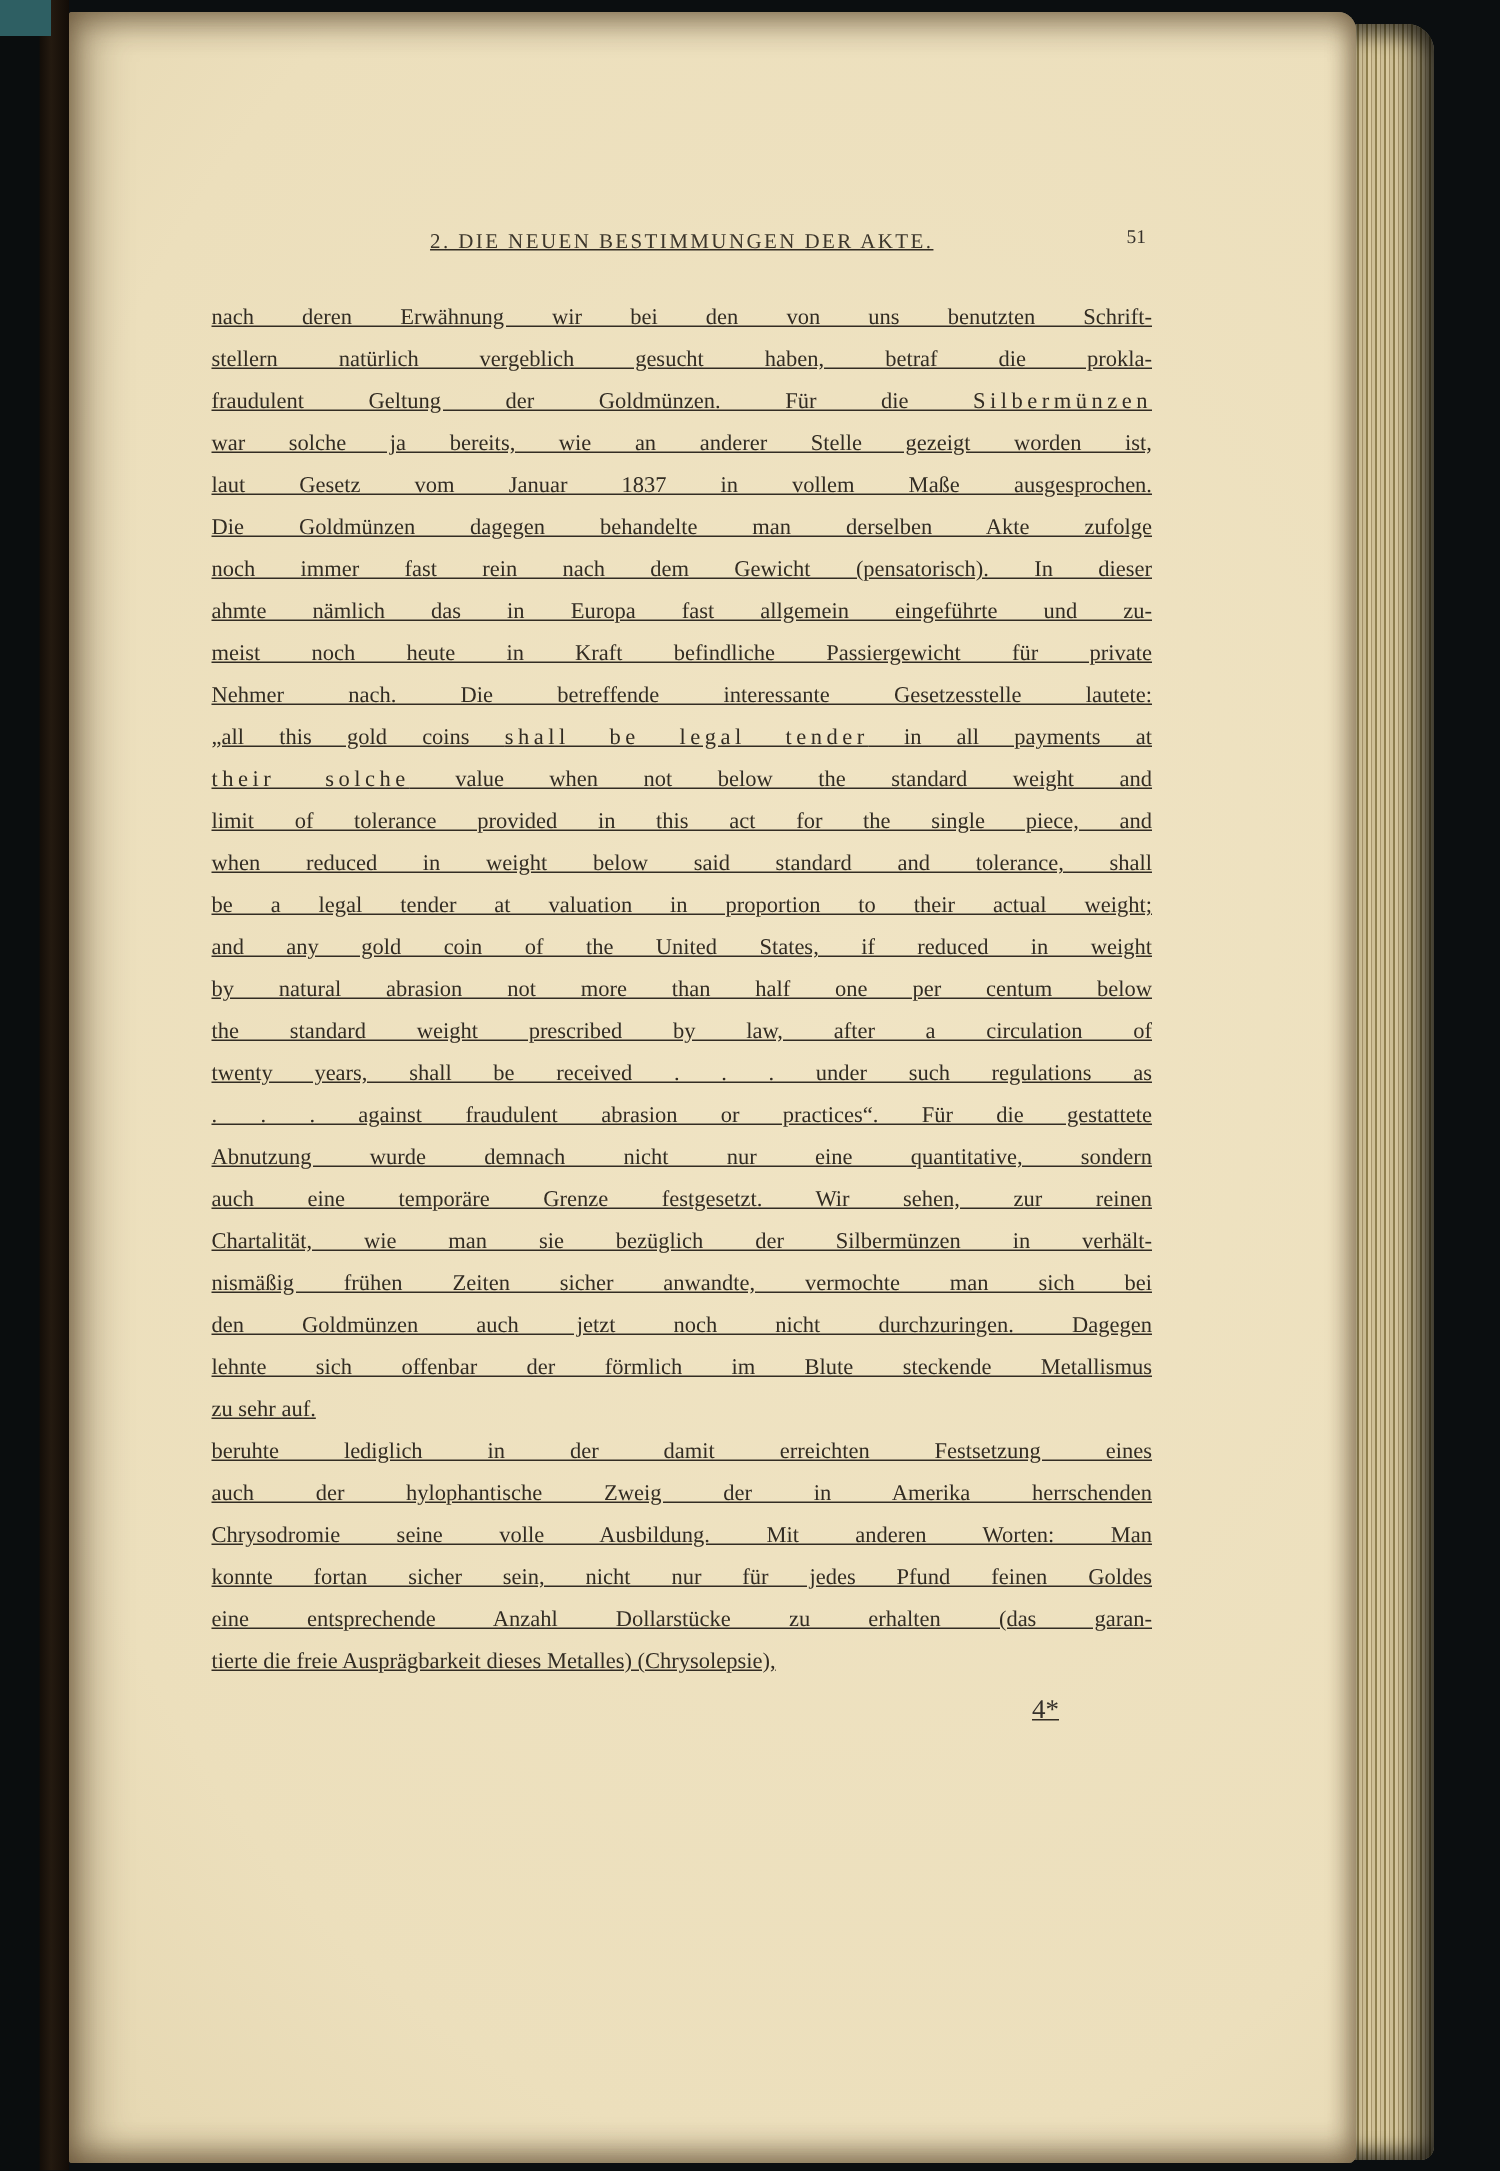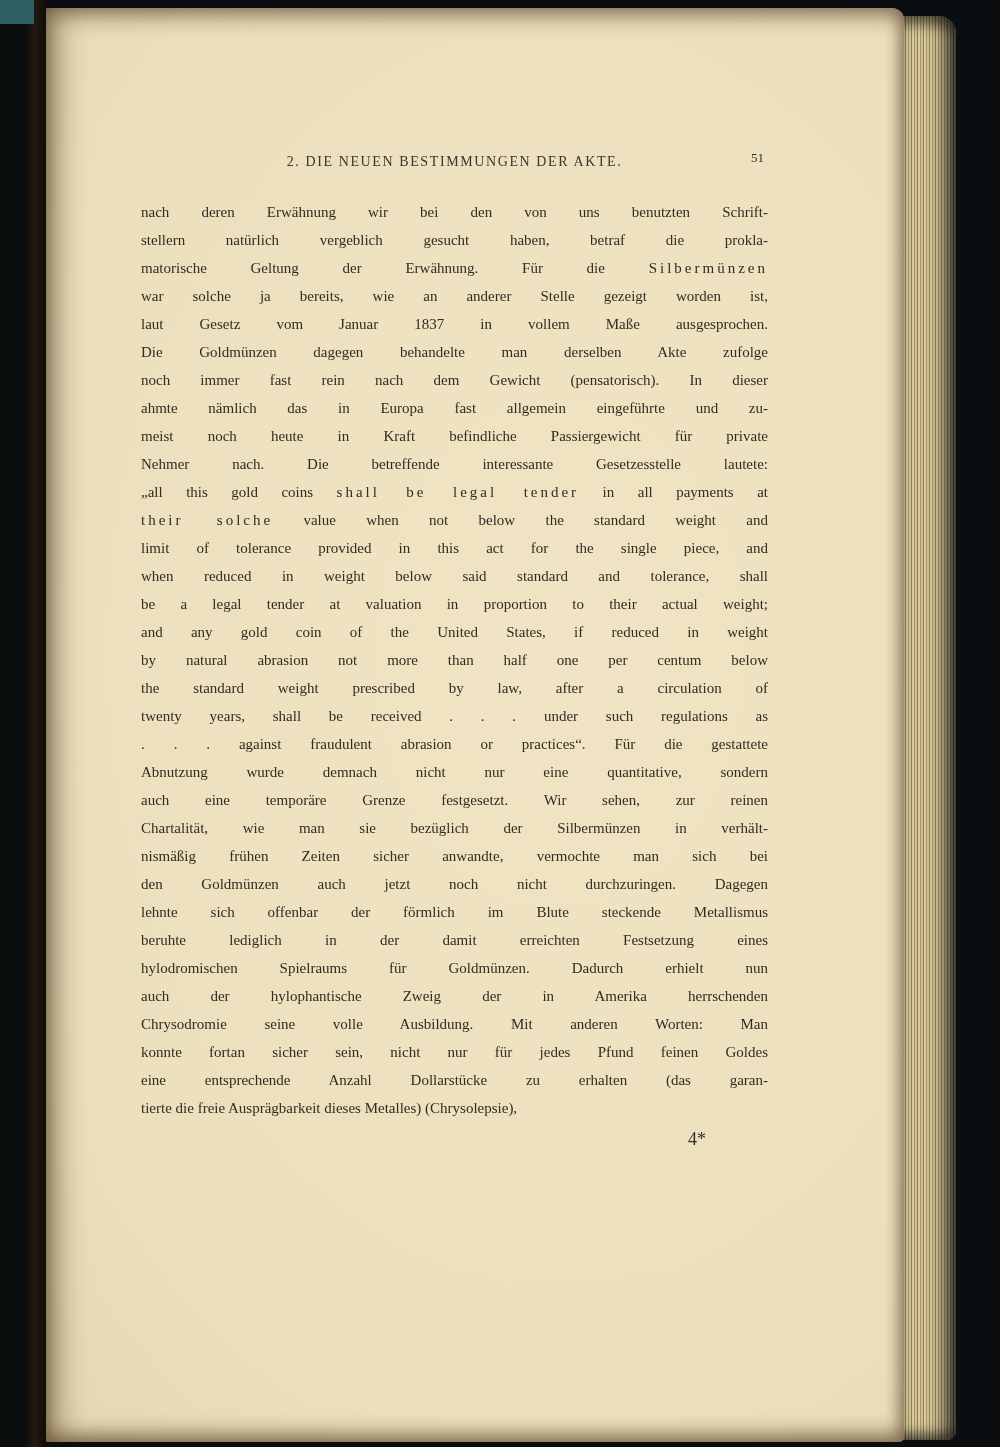--- a/index.html
+++ b/index.html
@@ -38,20 +38,21 @@
     border-radius: 0 18px 9px 0;
     background: repeating-linear-gradient(90deg,
       #d9caa0 0 2px, #a8966c 2px 3px, #cfc096 3px 5px, #90804f 5px 6px);
     box-shadow: inset -12px 0 16px rgba(0,0,0,.6), inset 0 10px 12px rgba(0,0,0,.35), inset 0 -8px 10px rgba(0,0,0,.35);
     z-index: 1;
   }
 
   .content {
     position:absolute; left:95px; top:146px; width:627px;
     color: var(--ink, #322c23);
+    text-decoration: underline;
   }
 
   .header { position:relative; height:30px; }
   .running-title {
     display:block; text-align:center;
     font-size:14px; letter-spacing:1.6px; color:#3c362b;
   }
   .page-number {
     position:absolute; right:4px; top:-4px;
     font-size:13px; color:#35302a;
@@ -85,21 +86,21 @@
     <div class="content">
 
       <div class="header">
         <span class="running-title">2. DIE NEUEN BESTIMMUNGEN DER AKTE.</span>
         <span class="page-number">51</span>
       </div>
 
       <div class="body-text">
           <div class="line"><span>nach deren Erwähnung wir bei den von uns benutzten Schrift-</span></div>
           <div class="line"><span>stellern natürlich vergeblich gesucht haben, betraf die prokla-</span></div>
-          <div class="line"><span>matorische Geltung der Erwähnung. Für die </span><span class="sperr">Silbermünzen</span></div>
+          <div class="line"><span>fraudulent Geltung der Goldmünzen. Für die </span><span class="sperr">Silbermünzen</span></div>
           <div class="line"><span>war solche ja bereits, wie an anderer Stelle gezeigt worden ist,</span></div>
           <div class="line"><span>laut Gesetz vom Januar 1837 in vollem Maße ausgesprochen.</span></div>
           <div class="line"><span>Die Goldmünzen dagegen behandelte man derselben Akte zufolge</span></div>
           <div class="line"><span>noch immer fast rein nach dem Gewicht (pensatorisch). In dieser</span></div>
           <div class="line"><span>ahmte nämlich das in Europa fast allgemein eingeführte und zu-</span></div>
           <div class="line"><span>meist noch heute in Kraft befindliche Passiergewicht für private</span></div>
           <div class="line"><span>Nehmer nach. Die betreffende interessante Gesetzesstelle lautete:</span></div>
           <div class="line"><span>„all this gold coins </span><span class="sperr">shall be legal tender</span><span> in all payments at</span></div>
           <div class="line"><span class="sperr">their solche</span><span> value when not below the standard weight and</span></div>
           <div class="line"><span>limit of tolerance provided in this act for the single piece, and</span></div>
@@ -109,22 +110,22 @@
           <div class="line"><span>by natural abrasion not more than half one per centum below</span></div>
           <div class="line"><span>the standard weight prescribed by law, after a circulation of</span></div>
           <div class="line"><span>twenty years, shall be received . . . under such regulations as</span></div>
           <div class="line"><span>. . . against fraudulent abrasion or practices“. Für die gestattete</span></div>
           <div class="line"><span>Abnutzung wurde demnach nicht nur eine quantitative, sondern</span></div>
           <div class="line"><span>auch eine temporäre Grenze festgesetzt. Wir sehen, zur reinen</span></div>
           <div class="line"><span>Chartalität, wie man sie bezüglich der Silbermünzen in verhält-</span></div>
           <div class="line"><span>nismäßig frühen Zeiten sicher anwandte, vermochte man sich bei</span></div>
           <div class="line"><span>den Goldmünzen auch jetzt noch nicht durchzuringen. Dagegen</span></div>
           <div class="line"><span>lehnte sich offenbar der förmlich im Blute steckende Metallismus</span></div>
+          <div class="line end"><span>zu sehr auf.</span></div>
           <div class="line"><span>beruhte lediglich in der damit erreichten Festsetzung eines</span></div>
-          <div class="line"><span>hylodromischen Spielraums für Goldmünzen. Dadurch erhielt nun</span></div>
           <div class="line"><span>auch der hylophantische Zweig der in Amerika herrschenden</span></div>
           <div class="line"><span>Chrysodromie seine volle Ausbildung. Mit anderen Worten: Man</span></div>
           <div class="line"><span>konnte fortan sicher sein, nicht nur für jedes Pfund feinen Goldes</span></div>
           <div class="line"><span>eine entsprechende Anzahl Dollarstücke zu erhalten (das garan-</span></div>
           <div class="line end"><span>tierte die freie Ausprägbarkeit dieses Metalles) (Chrysolepsie),</span></div>
         </div>
 
       <div class="footer">
         <span>4*</span>
       </div>

